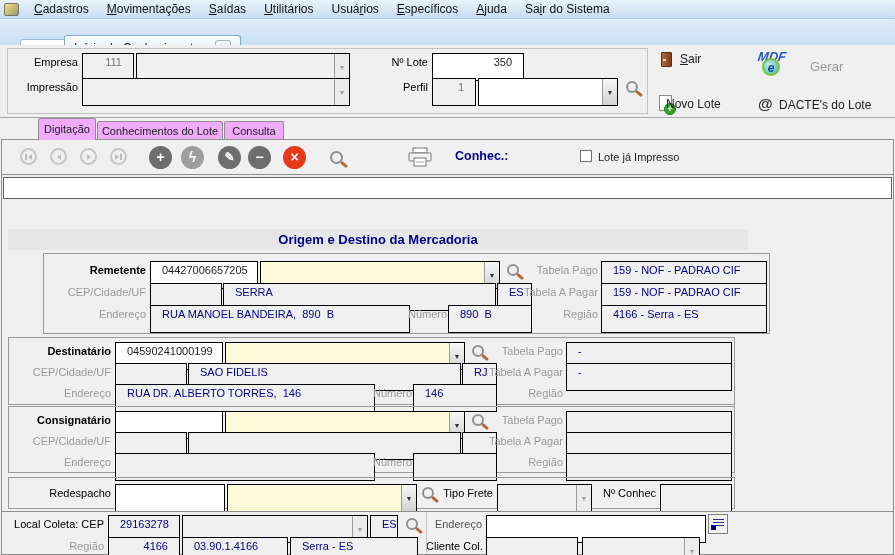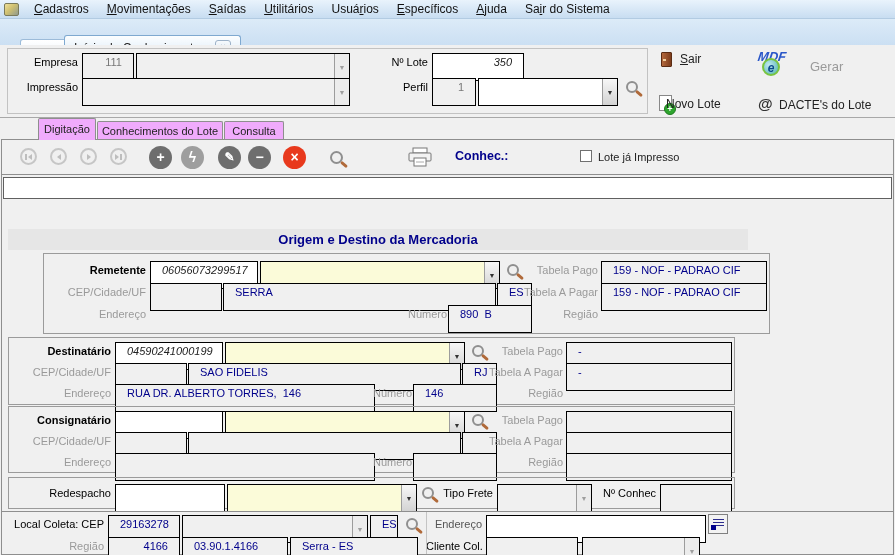--- a/index.html
+++ b/index.html
@@ -32,21 +32,21 @@
   .lb{position:absolute;height:18px;line-height:18px;white-space:nowrap;}
   .lb.r{text-align:right;}
   .lb.gray{color:#9a9a9a;}
   .lb.bold{font-weight:bold;color:#000;}
   .fld{position:absolute;height:28px;line-height:15px;padding:1px 11px;background:#fff;
     border:1px solid #000000;color:#00008b;overflow:hidden;white-space:pre;}
   .fld.dis{background:#f0f0f0;}
   .fld.yel{background:#fbfbd9;}
   .fld.ra{text-align:right;}
   .fld.gtx{color:#8f8f8f;}
-  .fld.blk{color:#222;font-style:italic;}
+  .fld.blk{color:#222;}
   .fld.gry2{color:#777;}
   .combo{padding-right:17px;}
   .cval{display:block;overflow:hidden;white-space:pre;}
   .arrow{position:absolute;right:0;top:0;bottom:0;width:15px;border-left:1px solid #9c9c9c;
     background:linear-gradient(#f7f7f7,#d3d3d3);display:flex;align-items:center;justify-content:center;}
   .arrow span{font-size:7px;line-height:1;color:#333;}
   .arrow.dis{background:#ececec;}
   .arrow.dis span{color:#9f9f9f;}
   .mag{position:absolute;width:12px;height:12px;border:2px solid #8f8f8f;border-radius:50%;}
   .mag::after{content:"";position:absolute;width:8px;height:3px;background:#b06a3a;border-radius:2px;
@@ -209,40 +209,42 @@
       <span class="chk" style="left:578px;top:10px;"></span>
       <span class="lb" style="left:596px;top:8px;color:#222;">Lote já Impresso</span>
     </div>
 
     <div class="entry"></div>
 
     <div class="hdr">Origem e Destino da Mercadoria</div>
 
     <div class="panel" style="top:113px;height:81px;margin-left:35px;">
       <div class="lb r bold" style="left:2px;top:7px;width:100px;">Remetente</div>
-      <div class="fld blk" style="left:106px;top:7px;width:108px;">06056073299517</div>
+      <div class="fld blk" style="left:106px;top:7px;width:108px;">04427006657205</div>
       <div class="fld yel combo" style="left:216px;top:7px;width:240px;">
         <span class="cval"></span>
         <span class="arrow"><span>▼</span></span>
       </div>
       <span class="mag" style="left:463px;top:10px;"></span>
       <div class="lb r gray" style="left:460px;top:7px;width:94px;">Tabela Pago</div>
       <div class="fld dis" style="left:557px;top:7px;width:166px;">159 - NOF - PADRAO CIF</div>
 
       <div class="lb r gray" style="left:2px;top:29px;width:100px;">CEP/Cidade/UF</div>
       <div class="fld dis" style="left:106px;top:29px;width:72px;"></div>
       <div class="fld dis" style="left:179px;top:29px;width:273px;">SERRA</div>
       <div class="fld dis" style="left:453px;top:29px;width:35px;">ES</div>
       <div class="lb r gray" style="left:460px;top:29px;width:94px;">Tabela A Pagar</div>
       <div class="fld dis" style="left:557px;top:29px;width:166px;">159 - NOF - PADRAO CIF</div>
 
       <div class="lb r gray" style="left:2px;top:51px;width:100px;">Endereço</div>
+      <div class="fld dis" style="left:106px;top:51px;width:260px;">RUA MANOEL BANDEIRA,  890  B</div>
       <div class="lb r gray" style="left:364px;top:51px;width:36px;">Número</div>
       <div class="fld dis" style="left:404px;top:51px;width:84px;">890  B</div>
       <div class="lb r gray" style="left:460px;top:51px;width:94px;">Região</div>
+      <div class="fld dis" style="left:557px;top:51px;width:166px;">4166 - Serra - ES</div>
     </div>
 
     <div class="panel" style="top:197px;height:68px;">
       <div class="lb r bold" style="left:2px;top:4px;width:100px;">Destinatário</div>
       <div class="fld blk" style="left:106px;top:4px;width:108px;">04590241000199</div>
       <div class="fld yel combo" style="left:216px;top:4px;width:240px;">
         
         <span class="arrow"><span>▼</span></span>
       </div>
       <span class="mag" style="left:463px;top:7px;"></span>

